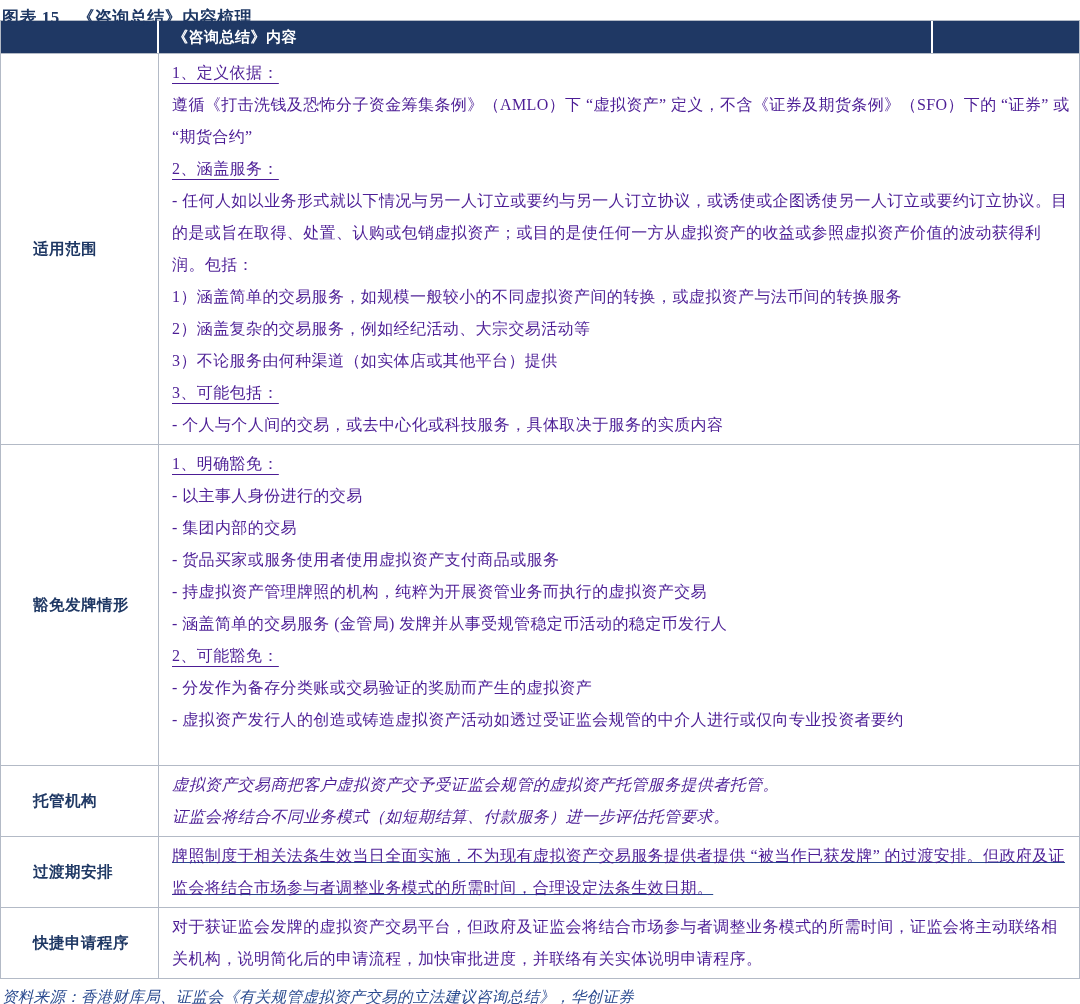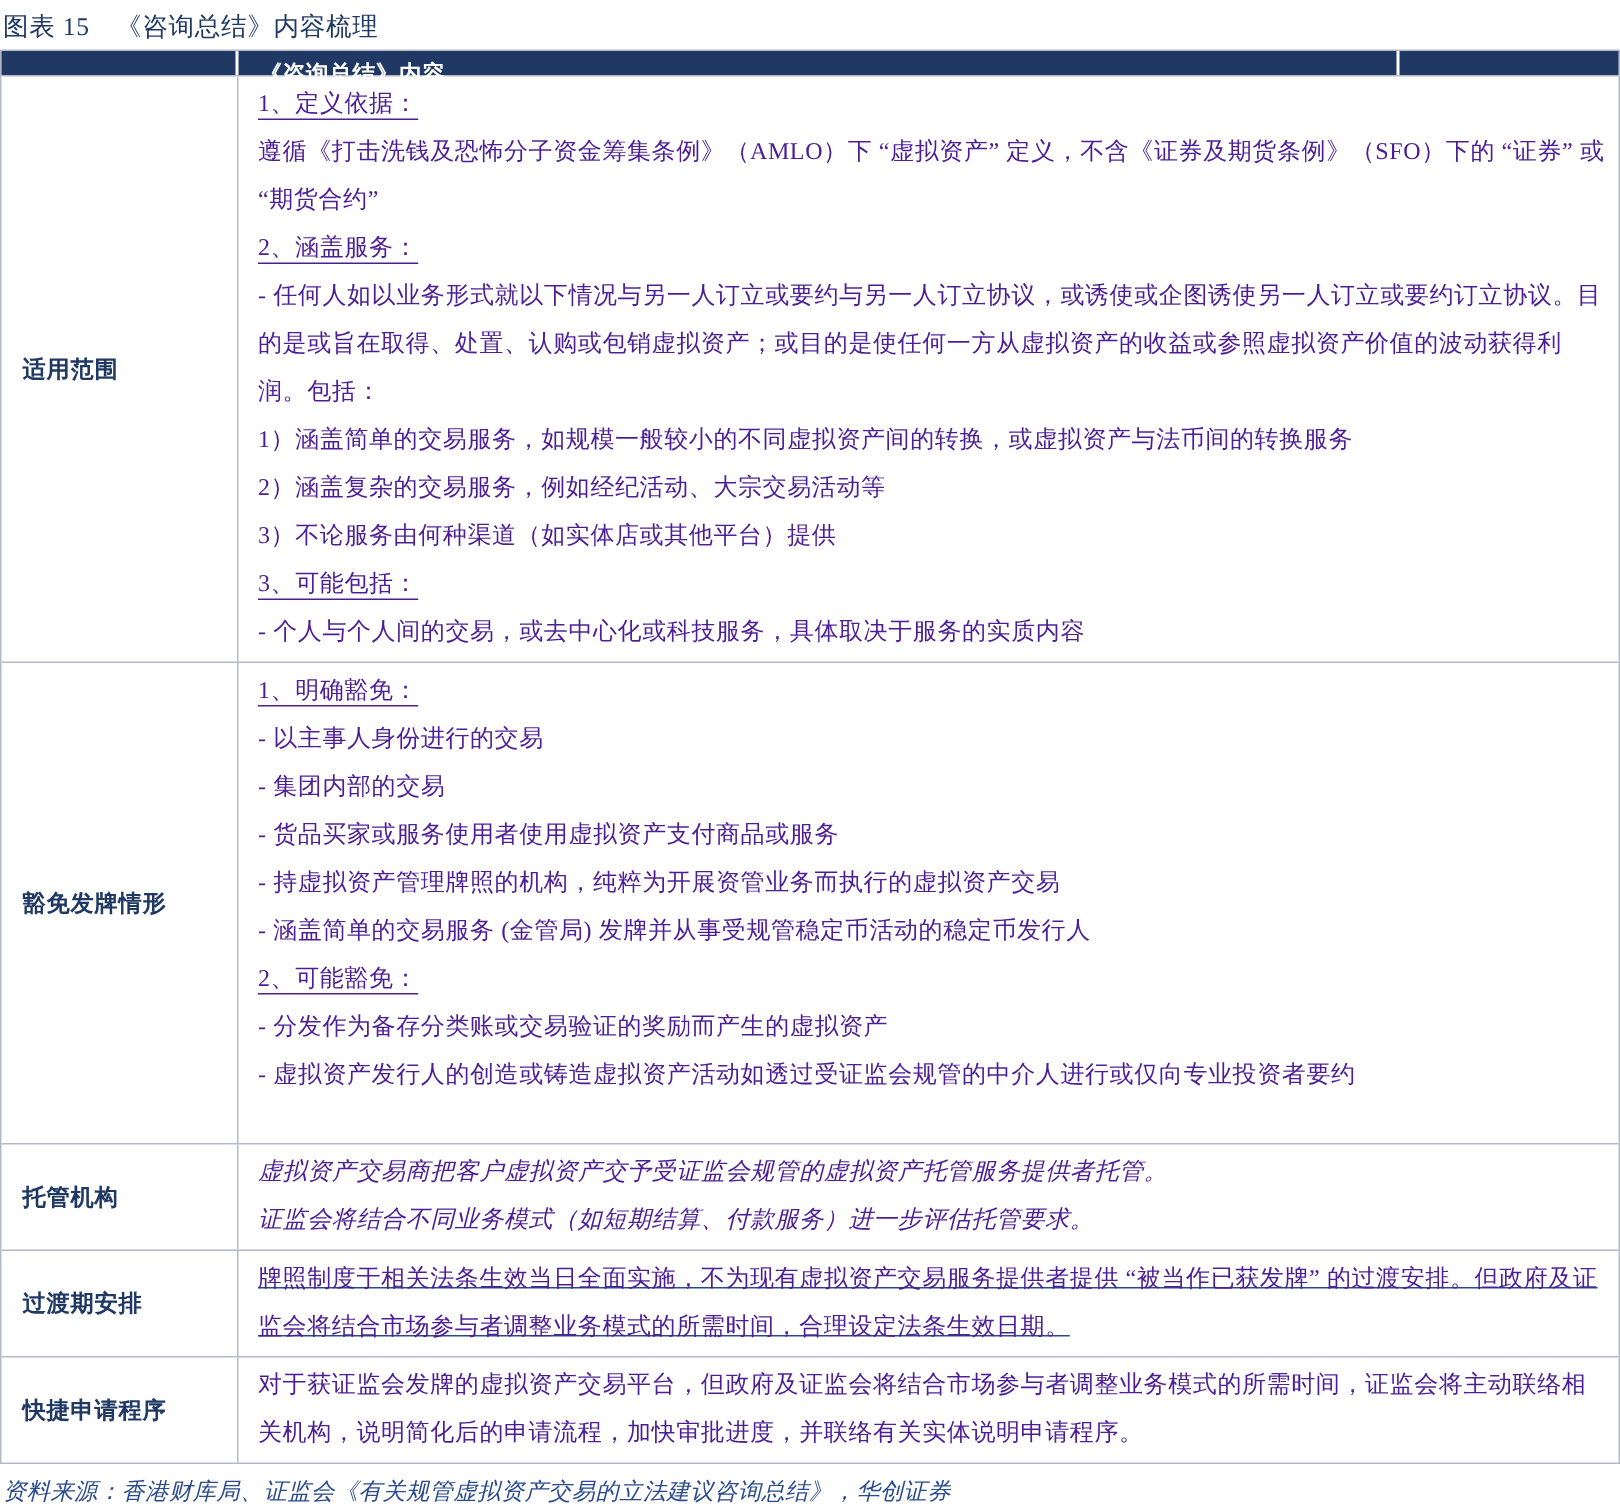--- a/index.html
+++ b/index.html
@@ -5,38 +5,38 @@
   * { margin:0; padding:0; box-sizing:border-box; }
   html,body { background:#ffffff; }
   body {
     width:1080px;
     font-family:"Liberation Serif","DejaVu Serif",serif;
     color:#2a4a8f;
   }
   .page { width:1080px; min-height:1004px; background:#fff; }
 
   .fig-title {
-    height:33px;
+    height:20px;
     padding:6px 2px 0 2px;
     font-size:17px;
-    font-weight:normal;
+    font-weight:bold;
     color:#1f3864;
     letter-spacing:0.5px;
   }
 
   .table {
     width:1080px;
     border:1px solid #b3bac6;
     border-bottom:1px solid #b3bac6;
   }
 
   
   .thead {
     display:flex;
-    height:16px;
+    height:32px;
     background:#1f3864;
   }
   .thead .h-label {
     width:158px;
     border-right:2px solid #ffffff;
   }
   .thead .h-content {
     flex:1;
     color:#ffffff;
     font-weight:bold;
@@ -54,21 +54,21 @@
   .trow {
     display:flex;
     border-top:1px solid #b3bac6;
   }
   .trow .label {
     width:158px;
     flex:0 0 158px;
     border-right:1px solid #b3bac6;
     display:flex;
     align-items:center;
-    padding-left:14px;
+    padding-left:32px;
     font-weight:bold;
     font-size:15.5px;
     color:#1f3864;
     letter-spacing:0.5px;
   }
   .trow .content {
     flex:1;
     padding:3px 8px 3px 13px;
     font-size:16px;
     line-height:32px;

